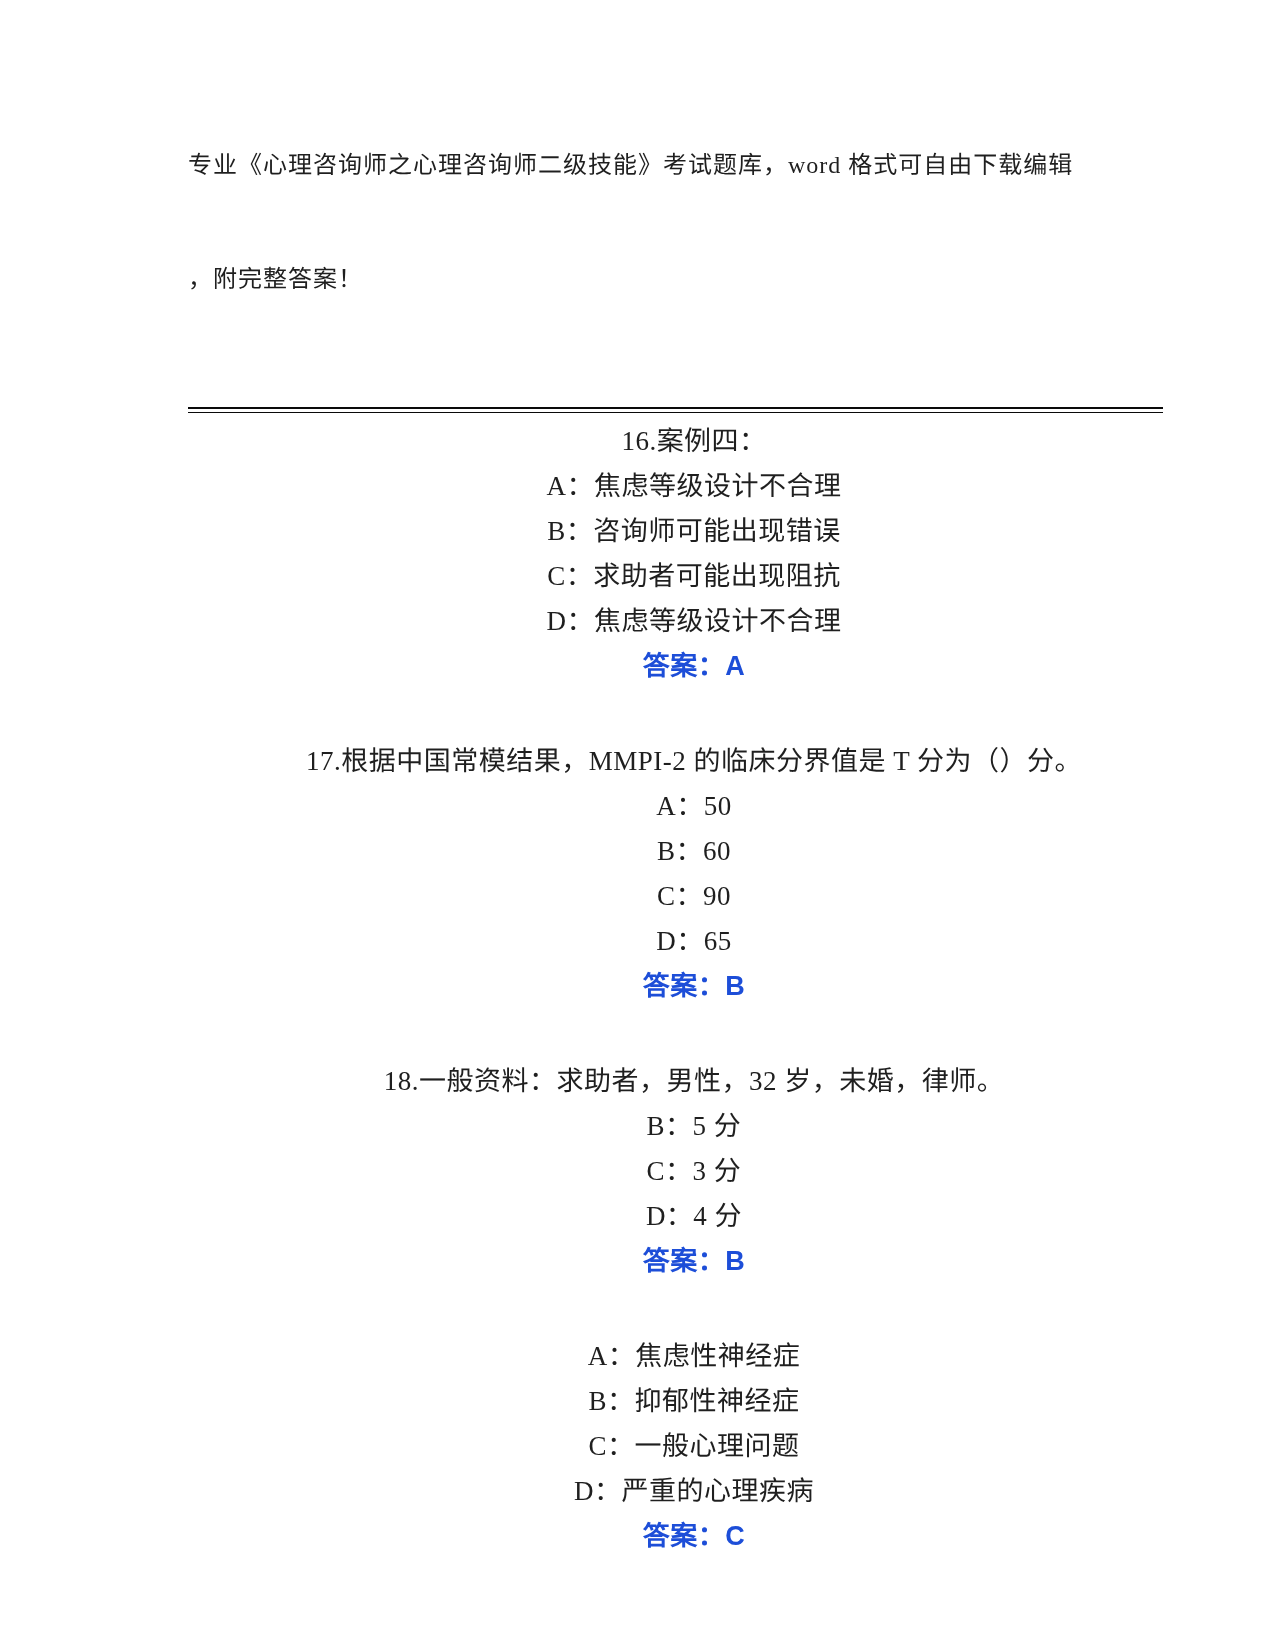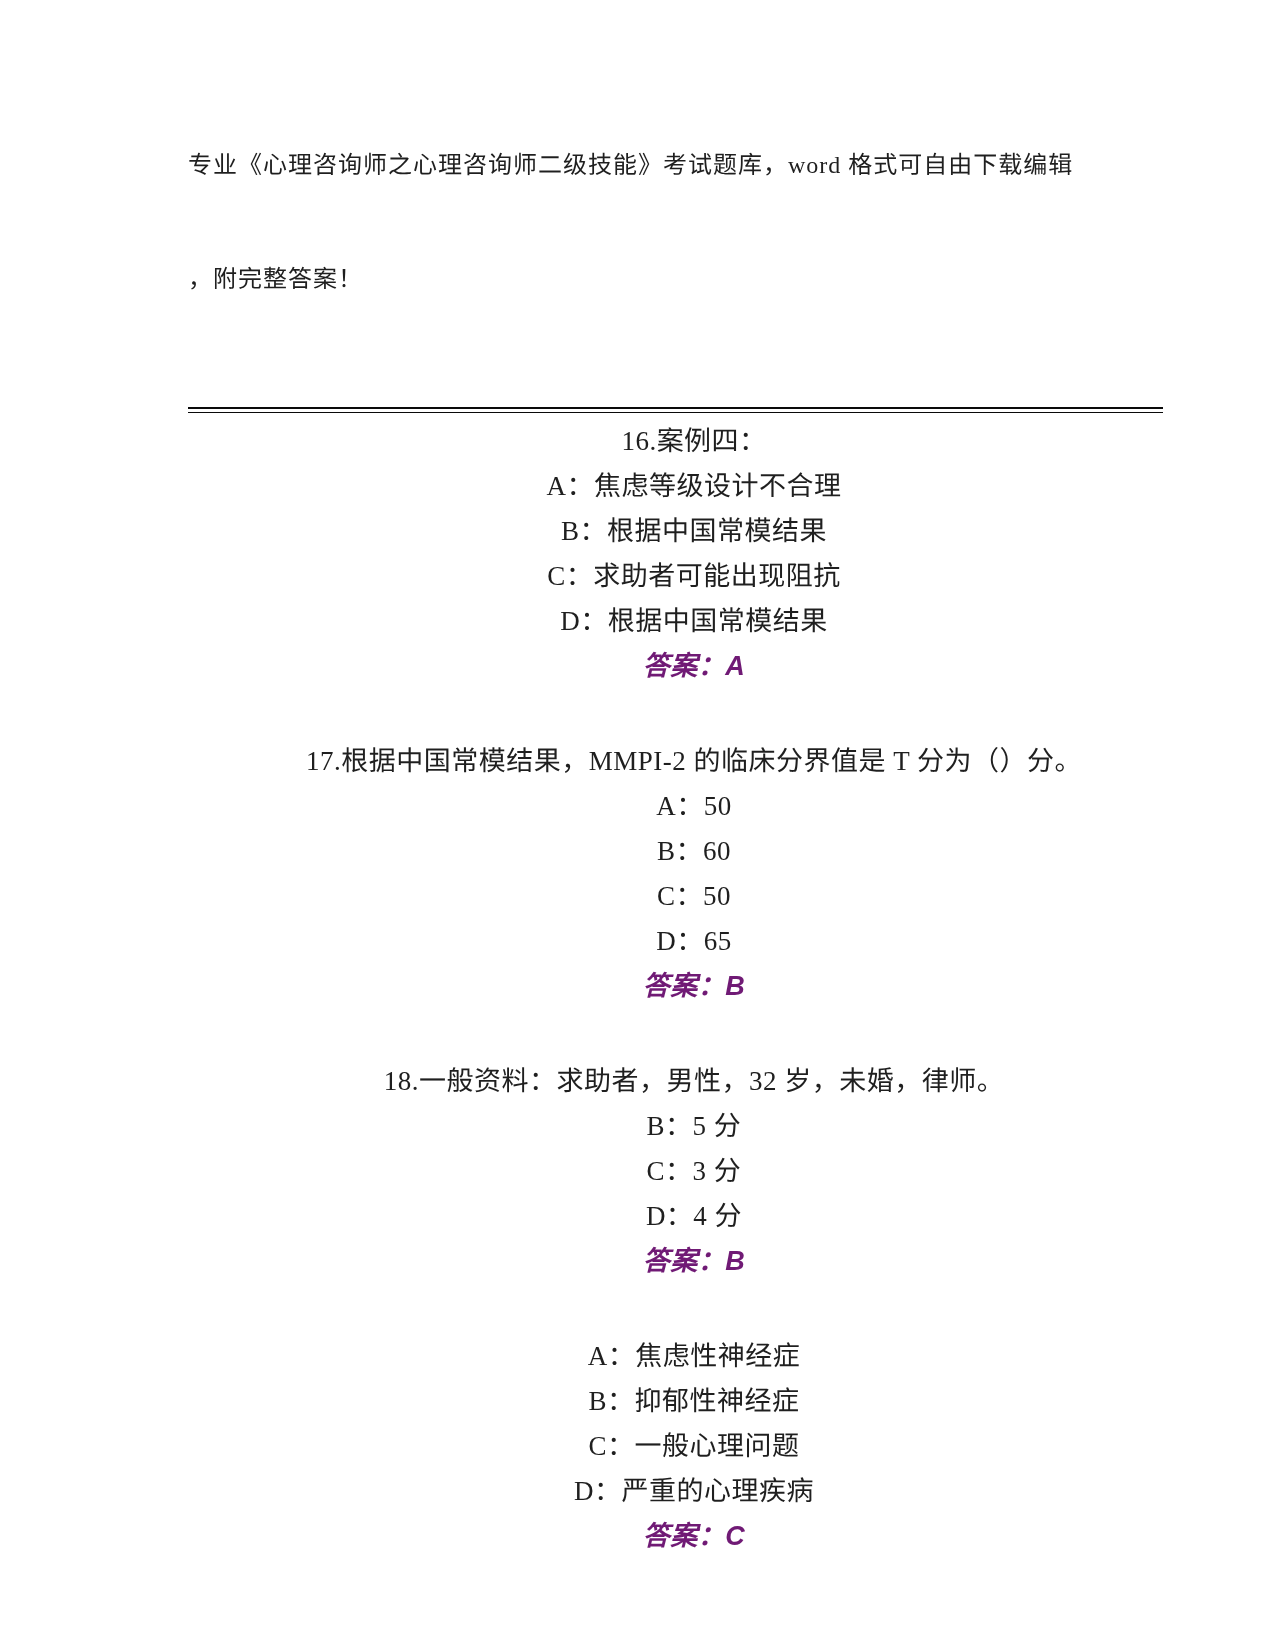--- a/index.html
+++ b/index.html
@@ -44,52 +44,51 @@
   .question-block.first {
     margin-top: 6px;
   }
   .q-line, .opt-line {
     white-space: pre-wrap;
     letter-spacing: 0.5px;
   }
   .answer-line {
     font-family: "Liberation Sans", sans-serif;
     font-weight: 700;
-    color: #701a75;
+    color: #1d4ed8;
     white-space: pre-wrap;
     letter-spacing: 0.5px;
-    font-style: italic;
   }
 </style>
 </head>
 <body>
 
 <div class="page">
 
   <div class="doc-header">
     <div>专业《心理咨询师之心理咨询师二级技能》考试题库，word 格式可自由下载编辑</div>
     <div>，附完整答案！</div>
   </div>
 
   <div class="divider"></div>
 
   <div class="question-block first">
     <div class="q-line">16.案例四：</div>
     <div class="opt-line">A：焦虑等级设计不合理</div>
-    <div class="opt-line">B：根据中国常模结果</div>
+    <div class="opt-line">B：咨询师可能出现错误</div>
     <div class="opt-line">C：求助者可能出现阻抗</div>
-    <div class="opt-line">D：根据中国常模结果</div>
+    <div class="opt-line">D：焦虑等级设计不合理</div>
     <div class="answer-line">答案：A</div>
   </div>
 
   <div class="question-block">
     <div class="q-line">17.根据中国常模结果，MMPI-2 的临床分界值是 T 分为（）分。</div>
     <div class="opt-line">A：50</div>
     <div class="opt-line">B：60</div>
-    <div class="opt-line">C：50</div>
+    <div class="opt-line">C：90</div>
     <div class="opt-line">D：65</div>
     <div class="answer-line">答案：B</div>
   </div>
 
   <div class="question-block">
     <div class="q-line">18.一般资料：求助者，男性，32 岁，未婚，律师。</div>
     <div class="opt-line">B：5 分</div>
     <div class="opt-line">C：3 分</div>
     <div class="opt-line">D：4 分</div>
     <div class="answer-line">答案：B</div>

